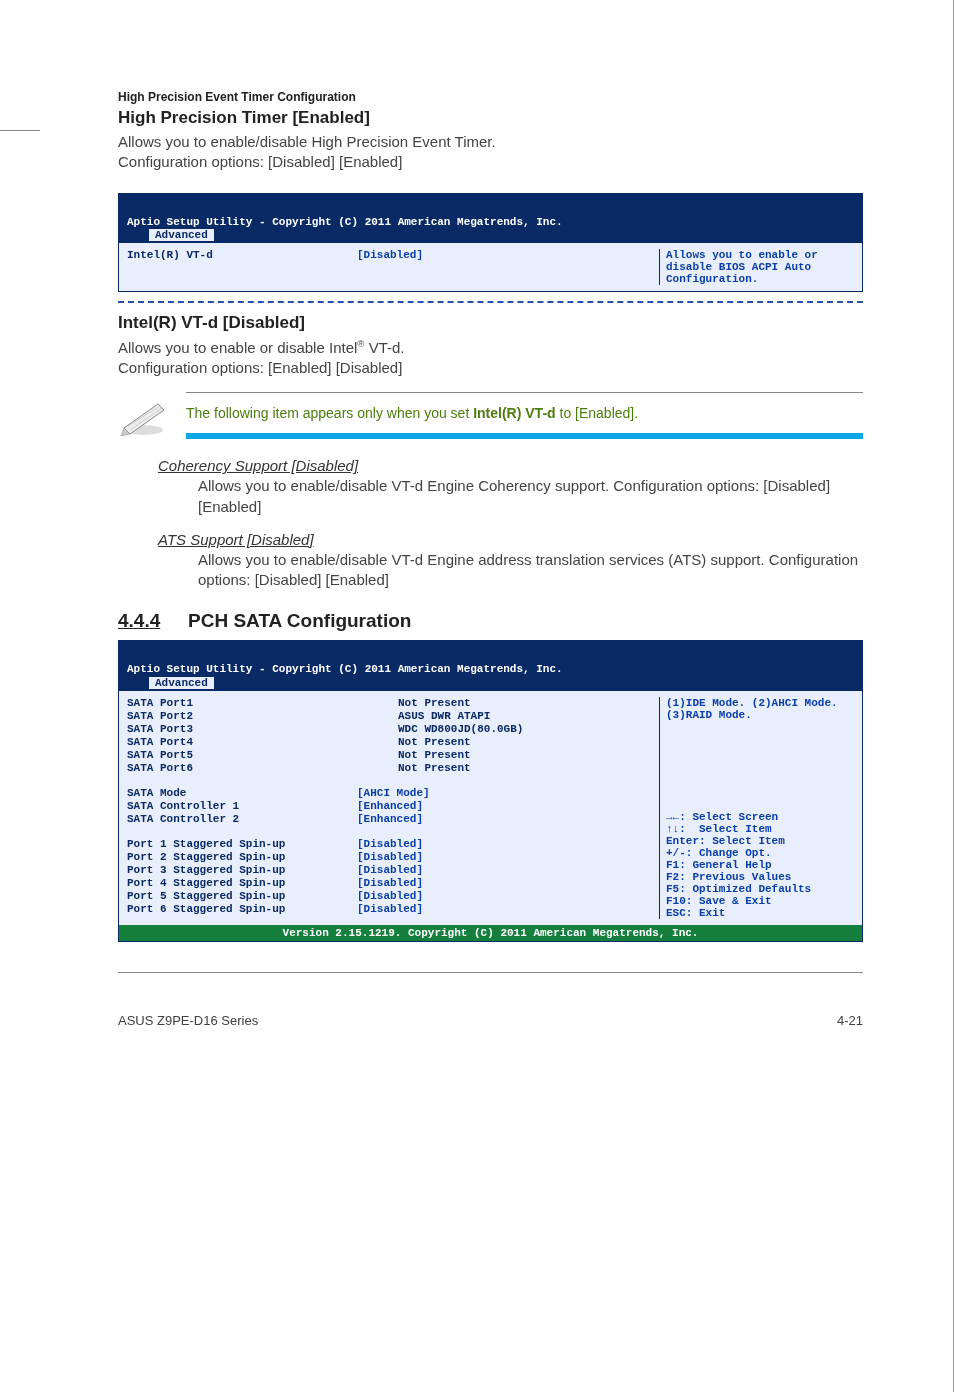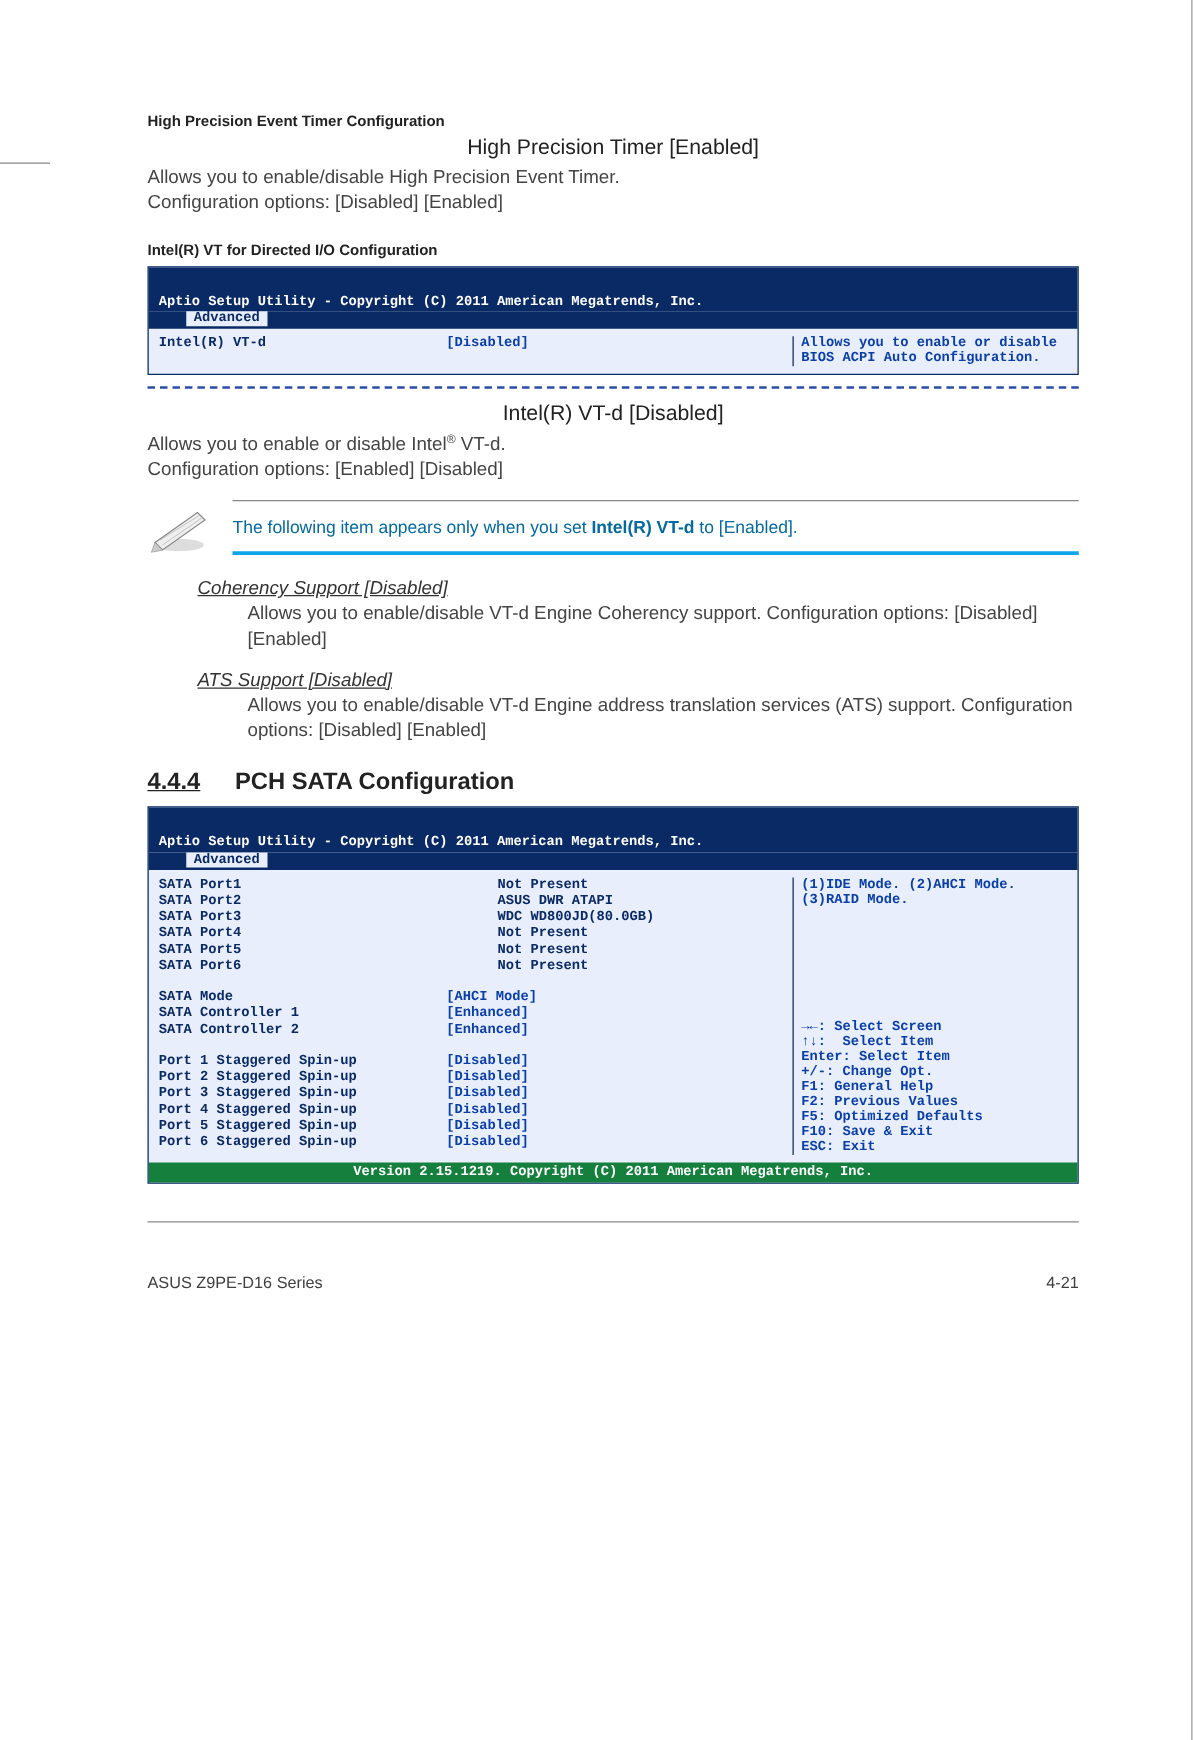--- a/index.html
+++ b/index.html
@@ -26,25 +26,24 @@
     background: #888;
   }
   h3.section {
     font-size: 12px;
     font-weight: bold;
     color: #222;
     margin-bottom: 4px;
   }
   h3.sub {
     font-size: 17px;
-    font-weight: normal;
+    font-weight: bold;
     color: #222;
     margin-top: 2px;
     margin-bottom: 4px;
-    text-align: center;
   }
   p.desc {
     font-size: 15px;
     color: #444;
     line-height: 1.35;
     margin-bottom: 20px;
   }
   .bios-box {
     border: 1px solid #0a2a66;
     background: #e8eefb;
@@ -73,21 +72,21 @@
     margin-left: 22px;
   }
   .bios-body {
     display: flex;
     padding: 6px 0 6px 8px;
   }
   .bios-left {
     flex: 1;
   }
   .bios-right {
-    width: 228px;
+    width: 203px;
     border-left: 1px solid #0a2a66;
     padding: 0 6px;
     color: #0a3ea8;
   }
   .bios-row { display: flex; margin-bottom: 1px; }
   .bios-label { width: 230px; }
   .bios-value { color: #0a3ea8; }
   .bios-value-plain { color: #0a2a66; padding-left: 41px; }
   .bios-dashed {
     border-top: 2px dashed #2a4ea8;
@@ -107,24 +106,24 @@
     margin: 14px 0 18px 0;
   }
   .note-icon {
     width: 50px;
     height: 40px;
     flex-shrink: 0;
   }
   .note-lines {
     flex: 1;
     border-top: 1px solid #888;
-    border-bottom: 3px solid #0ea5e9;
+    border-bottom: 6px solid #0ea5e9;
     padding: 12px 0;
     font-size: 14px;
-    color: #0369a1;
+    color: #4d7c0f;
   }
   .indent-block {
     margin-left: 40px;
     margin-bottom: 14px;
   }
   .underline-title {
     text-decoration: underline;
     font-style: italic;
     font-size: 15px;
     color: #333;
@@ -166,21 +165,20 @@
 <div class="page">
   <div class="tick-left"></div>
 
   <h3 class="section">High Precision Event Timer Configuration</h3>
   <h3 class="sub">High Precision Timer [Enabled]</h3>
   <p class="desc">
     <span>Allows you to enable/disable High Precision Event Timer.</span><br>
     <span>Configuration options: [Disabled] [Enabled]</span>
   </p>
 
-  <h3 class="section">Intel(R) VT for Directed I/O Configuration</h3>
 
   <div class="bios-box">
     <div class="bios-header">Aptio Setup Utility - Copyright (C) 2011 American Megatrends, Inc.</div>
     <div class="bios-tabrow">
       <div class="bios-tab">Advanced</div>
     </div>
     <div class="bios-body">
       <div class="bios-left">
         <div class="bios-row">
           <span class="bios-label">Intel(R) VT-d</span>

